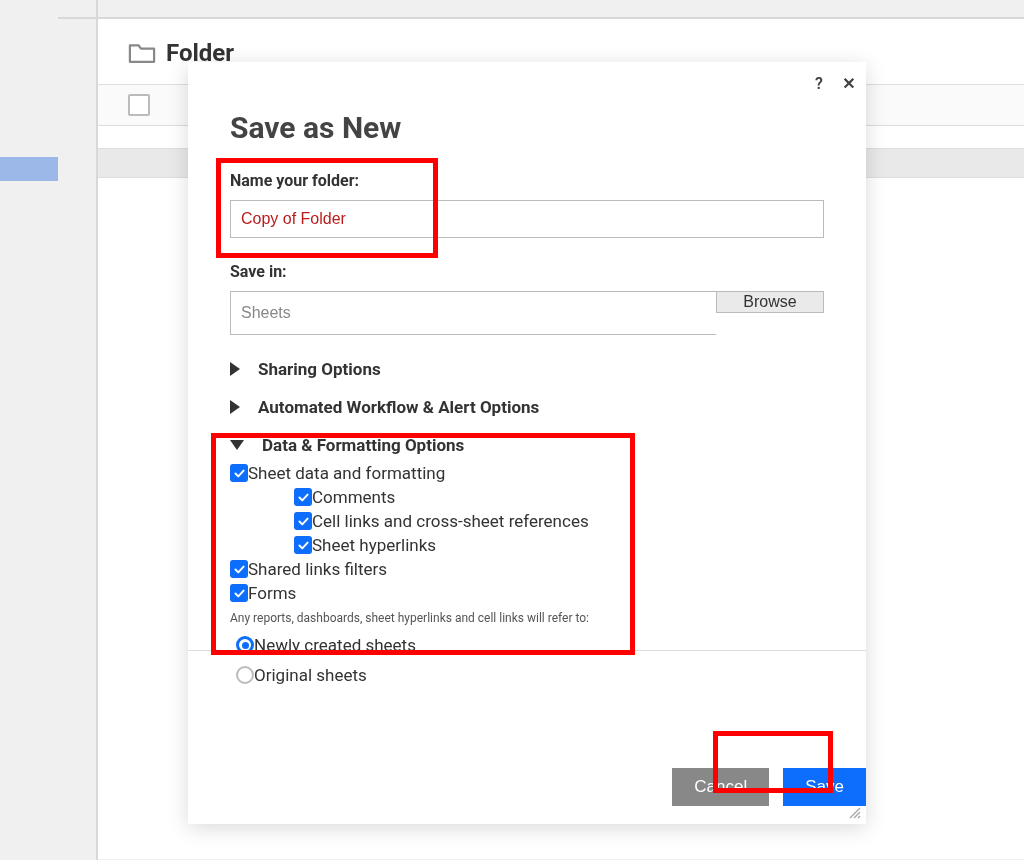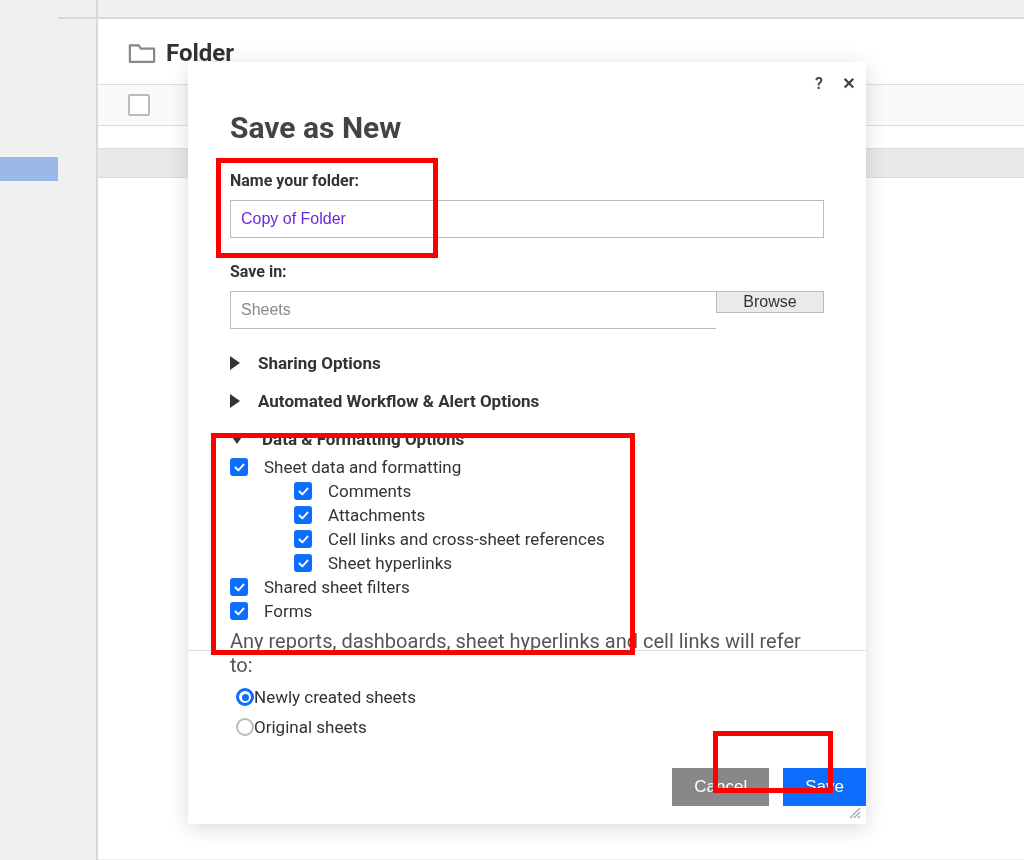--- a/index.html
+++ b/index.html
@@ -123,31 +123,31 @@
     font-weight:700;
     color:#333;
     margin-bottom:10px;
   }
   .text-input {
     width:100%;
     height:38px;
     border:1px solid #bbb;
     padding:6px 10px;
     font-size:16px;
-    color:#6d28d9;
+    color:#b91c1c;
     outline:none;
   }
   .text-input-with-cursor { position:relative; }
   .save-in-row {
     display:flex;
     width:100%;
   }
   .save-in-input {
     flex:1;
-    height:38px;
+    height:44px;
     border:1px solid #bbb;
     border-right:none;
     padding:6px 10px;
     font-size:16px;
     color:#888;
     background:#fff;
   }
   .browse-btn {
     width:108px;
     height:22px;
@@ -175,39 +175,39 @@
   }
   .tri-down {
     width:0; height:0;
     border-left:7px solid transparent;
     border-right:7px solid transparent;
     border-top:10px solid #333;
   }
   .checkbox-row {
     display:flex;
     align-items:center;
-    gap:16px;
+    gap:0;
     font-size:17px;
     color:#333;
     margin-top:4px;
   }
   .checkbox-row.indent { margin-left:26px;padding-left:38px; }
   .cbox {
     width:18px; height:18px;
     border-radius:3px;
     background:#0d6efd;
     display:flex;
     align-items:center;
     justify-content:center;
     flex-shrink:0;
     cursor:pointer;
   }
   .cbox svg { width:13px; height:13px; }
   .note-text {
-    font-size:20px;
+    font-size:12px;
     color:#555;
     margin-top:8px;
   }
   .radio-row {
     display:flex;
     align-items:center;
     gap:0;
     font-size:17px;
     color:#333;
     margin-top:10px;
@@ -350,45 +350,37 @@
             </svg>
         </div>
         <span>Comments</span>
       </div>
       <div class="checkbox-row indent">
         <div class="cbox">
           <svg viewBox="0 0 16 16">
               <path d="M3 8 L6.5 11.5 L13 4.5" stroke="#fff" stroke-width="2.4" fill="none" stroke-linecap="round" stroke-linejoin="round"></path>
             </svg>
         </div>
-        <span>Attachments</span>
+        <span>Cell links and cross-sheet references</span>
       </div>
       <div class="checkbox-row indent">
         <div class="cbox">
           <svg viewBox="0 0 16 16">
               <path d="M3 8 L6.5 11.5 L13 4.5" stroke="#fff" stroke-width="2.4" fill="none" stroke-linecap="round" stroke-linejoin="round"></path>
             </svg>
         </div>
-        <span>Cell links and cross-sheet references</span>
-      </div>
-      <div class="checkbox-row indent">
-        <div class="cbox">
-          <svg viewBox="0 0 16 16">
-              <path d="M3 8 L6.5 11.5 L13 4.5" stroke="#fff" stroke-width="2.4" fill="none" stroke-linecap="round" stroke-linejoin="round"></path>
-            </svg>
-        </div>
         <span>Sheet hyperlinks</span>
       </div>
       <div class="checkbox-row">
         <div class="cbox">
           <svg viewBox="0 0 16 16">
               <path d="M3 8 L6.5 11.5 L13 4.5" stroke="#fff" stroke-width="2.4" fill="none" stroke-linecap="round" stroke-linejoin="round"></path>
             </svg>
         </div>
-        <span>Shared sheet filters</span>
+        <span>Shared links filters</span>
       </div>
       <div class="checkbox-row">
         <div class="cbox">
           <svg viewBox="0 0 16 16">
               <path d="M3 8 L6.5 11.5 L13 4.5" stroke="#fff" stroke-width="2.4" fill="none" stroke-linecap="round" stroke-linejoin="round"></path>
             </svg>
         </div>
         <span>Forms</span>
       </div>
     </div>

